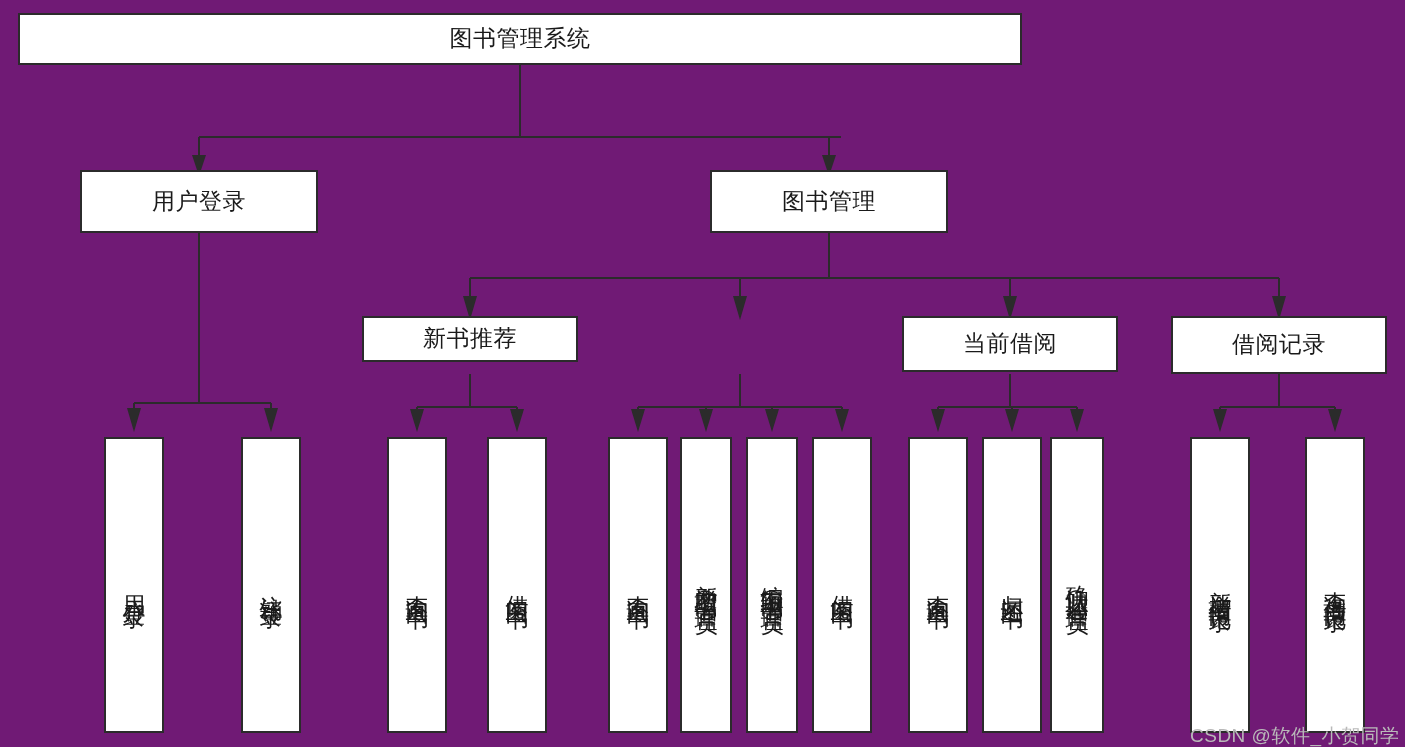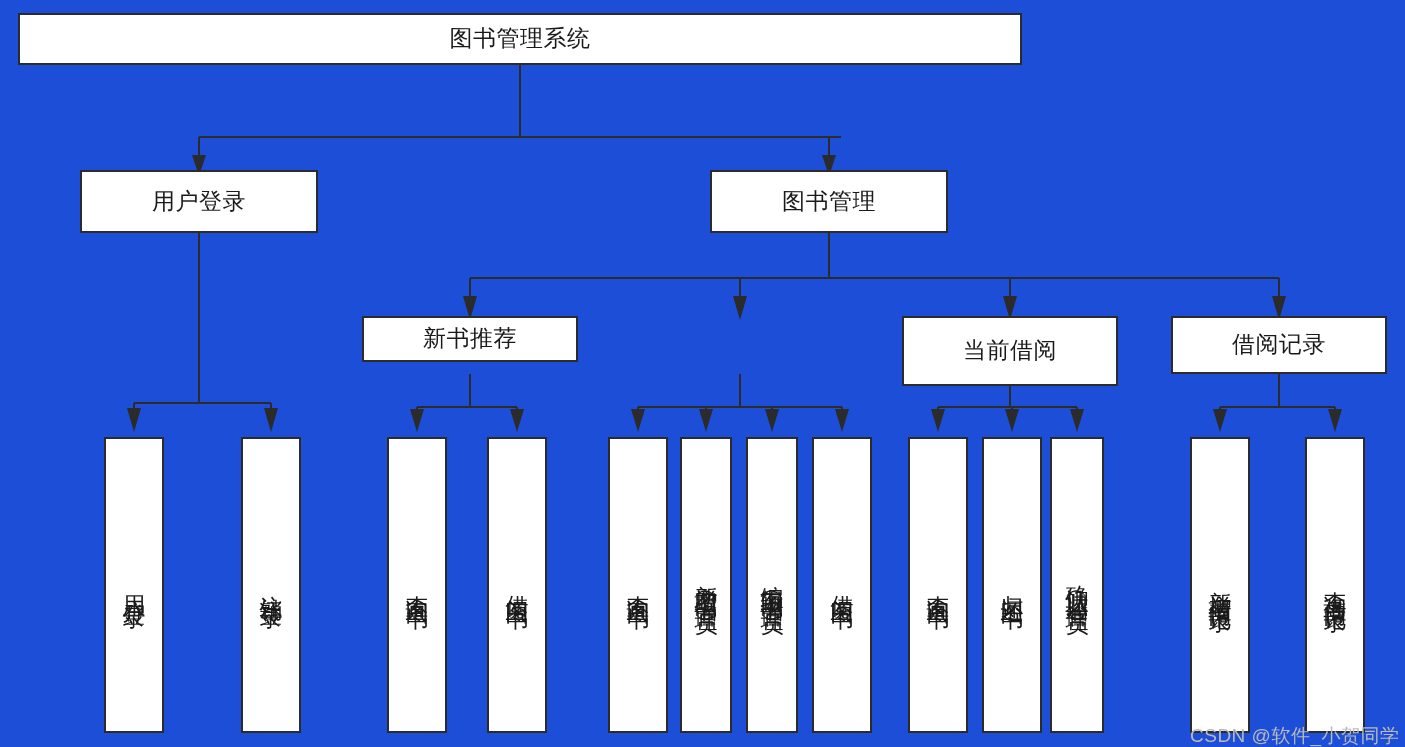--- a/index.html
+++ b/index.html
@@ -10,21 +10,21 @@
   body {
     width: 1405px;
     height: 747px;
     font-family: "Liberation Sans", "DejaVu Sans", sans-serif;
     overflow: hidden;
   }
   #diagram-root {
     position: relative;
     width: 1405px;
     height: 747px;
-    background: #1d4ed8;
+    background: #701a75;
   }
   svg.diagram-canvas {
     position: absolute;
     left: 0;
     top: 0;
     width: 1405px;
     height: 747px;
   }
   .node-box {
     position: absolute;
@@ -156,21 +156,21 @@
   <div class="node-box" style="left:80px; top:170px; width:238px; height:63px;">
     <span class="node-label">用户登录</span>
   </div>
   <div class="node-box" style="left:710px; top:170px; width:238px; height:63px;">
     <span class="node-label">图书管理</span>
   </div>
 
   <div class="node-box" style="left:362px; top:316px; width:216px; height:46px;">
     <span class="node-label">新书推荐</span>
   </div>
-  <div class="node-box" style="left:902px; top:316px; width:216px; height:70px;">
+  <div class="node-box" style="left:902px; top:316px; width:216px; height:56px;">
     <span class="node-label">当前借阅</span>
   </div>
   <div class="node-box" style="left:1171px; top:316px; width:216px; height:58px;">
     <span class="node-label">借阅记录</span>
   </div>
 
   <div class="node-box vertical" style="left:104px; top:437px; width:60px; height:296px;">
     <span class="node-label">用户登录</span>
   </div>
   <div class="node-box vertical" style="left:241px; top:437px; width:60px; height:296px;">

